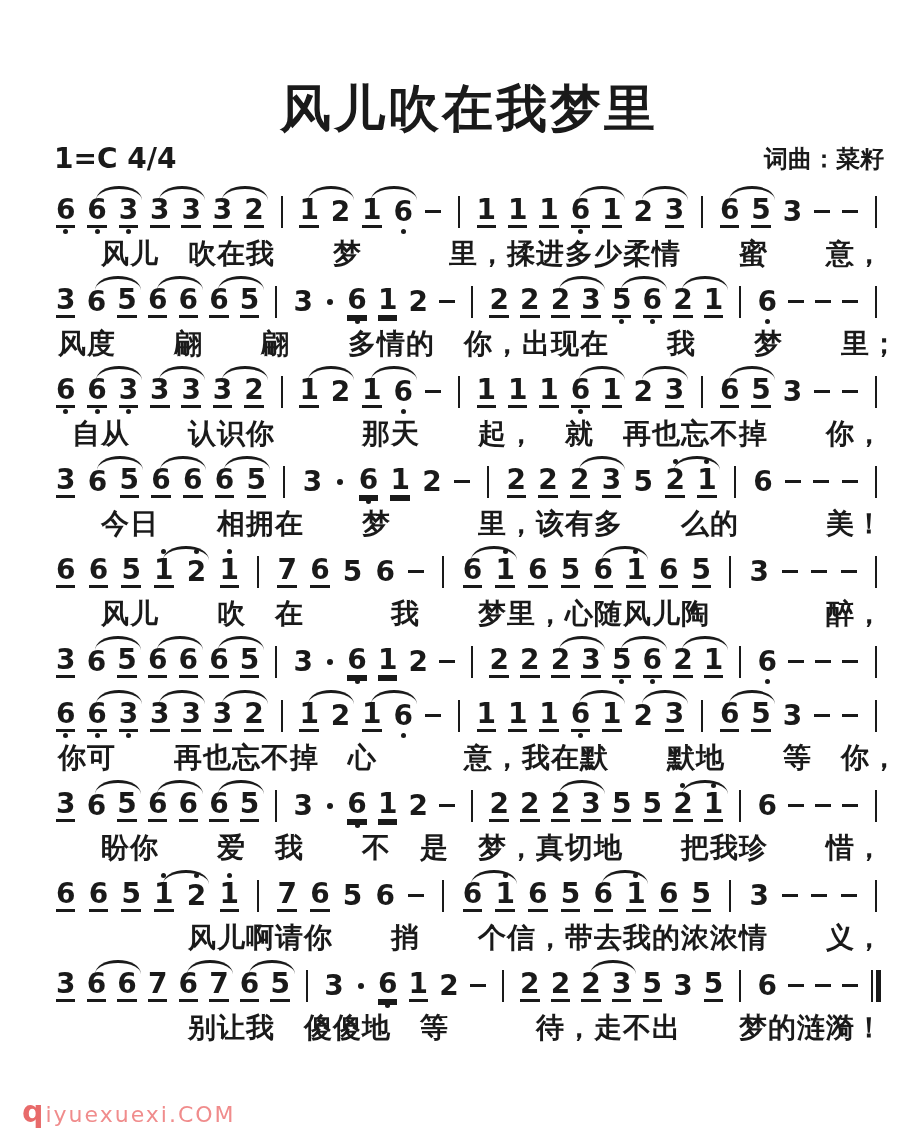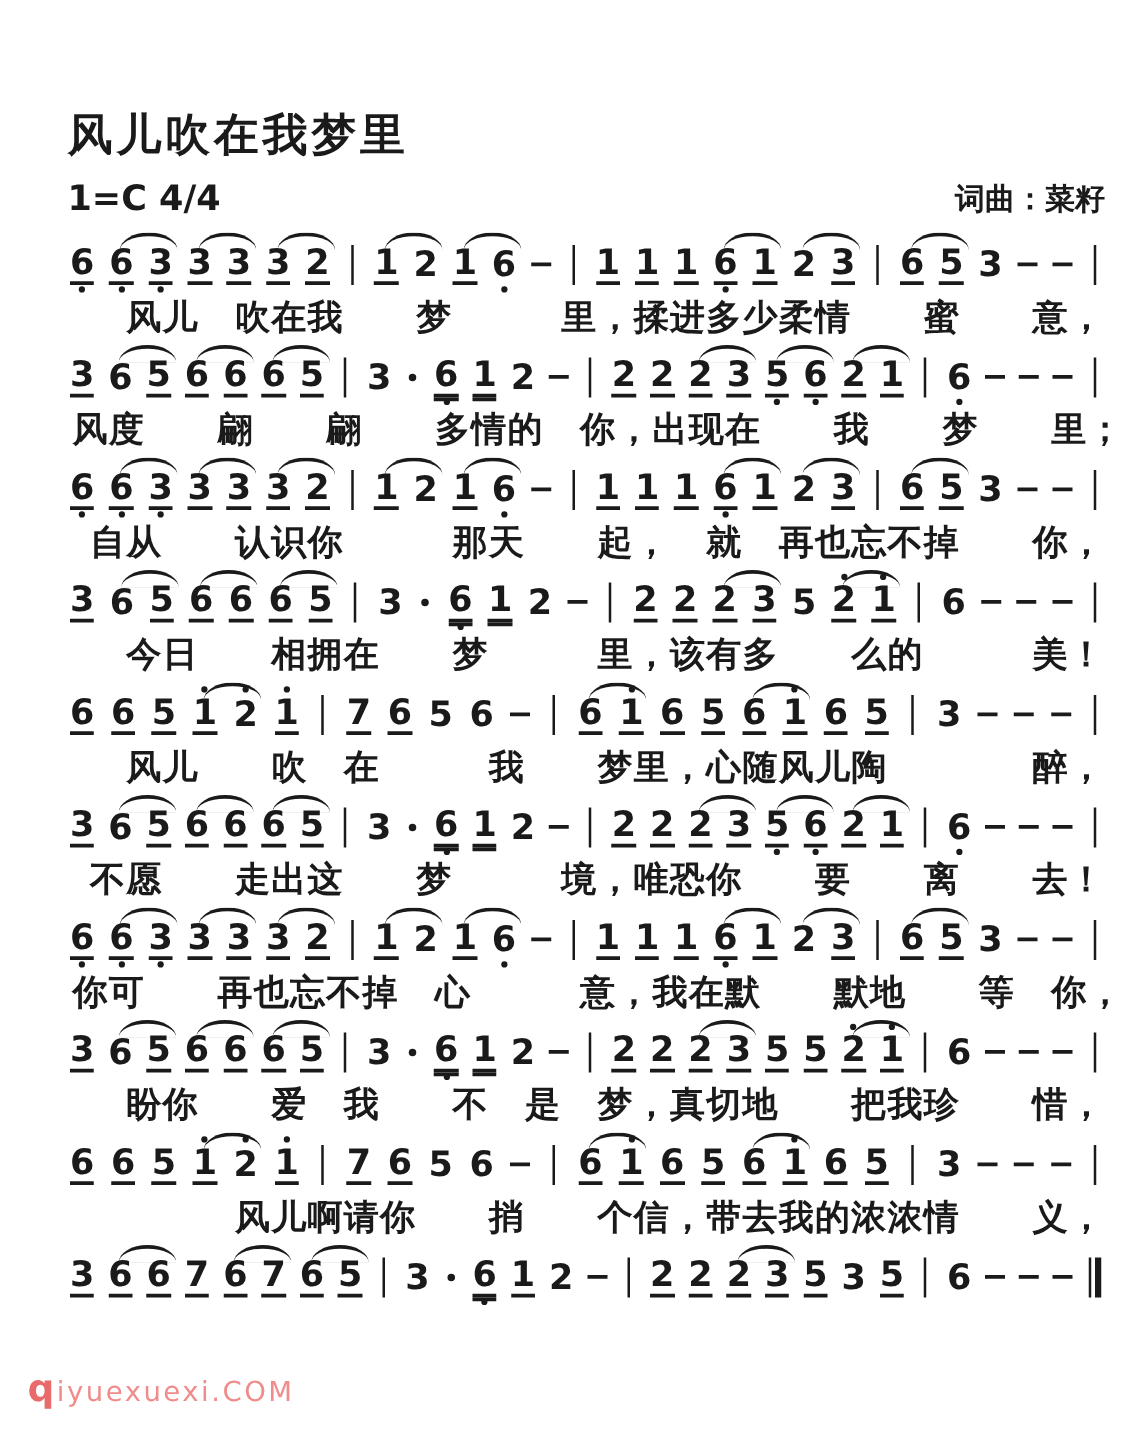--- a/index.html
+++ b/index.html
@@ -8,21 +8,22 @@
     background:#ffffff;
     font-family:"DejaVu Sans",sans-serif;
     color:#1a1a1a;
     overflow:hidden;
     position:relative;
   }
   .sheet{
     padding:86px 28px 0 54px;
   }
   .title{
-    font-size:36px;
+    text-align:center;
+    font-size:51px;
     font-weight:bold;
     letter-spacing:3px;
     line-height:46px;
   }
   .meta{
     display:flex;
     justify-content:space-between;
     align-items:flex-end;
     margin-top:10px;
     font-weight:bold;
@@ -1400,21 +1401,20 @@
             <div class="slot"></div>
           </div>
           <div class="tok">
             <div class="slot"></div>
             <div class="mid">
               <div class="bar"></div>
             </div>
             <div class="slot"></div>
           </div>
         </div>
-        <div class="lyrics">不愿　　走出这　　梦　　　境，唯恐你　　要　　离　　去！</div>
       </div>
       <div class="system">
         <div class="notes">
           <div class="tok">
             <div class="slot"></div>
             <div class="mid">
               <div class="digit u1">6</div>
             </div>
             <div class="slot">
               <div class="odot"></div>
@@ -2260,17 +2260,18 @@
           </div>
           <div class="tok">
             <div class="slot"></div>
             <div class="mid">
               <div class="bar"></div>
               <div class="bar thick"></div>
             </div>
             <div class="slot"></div>
           </div>
         </div>
+        <div class="lyrics">别让我　傻傻地　等　　　待，走不出　　梦的涟漪！</div>
       </div>
     </div>
 </div>
 
 <div class="watermark">qiyuexuexi.COM</div>
 
 </body></html>

